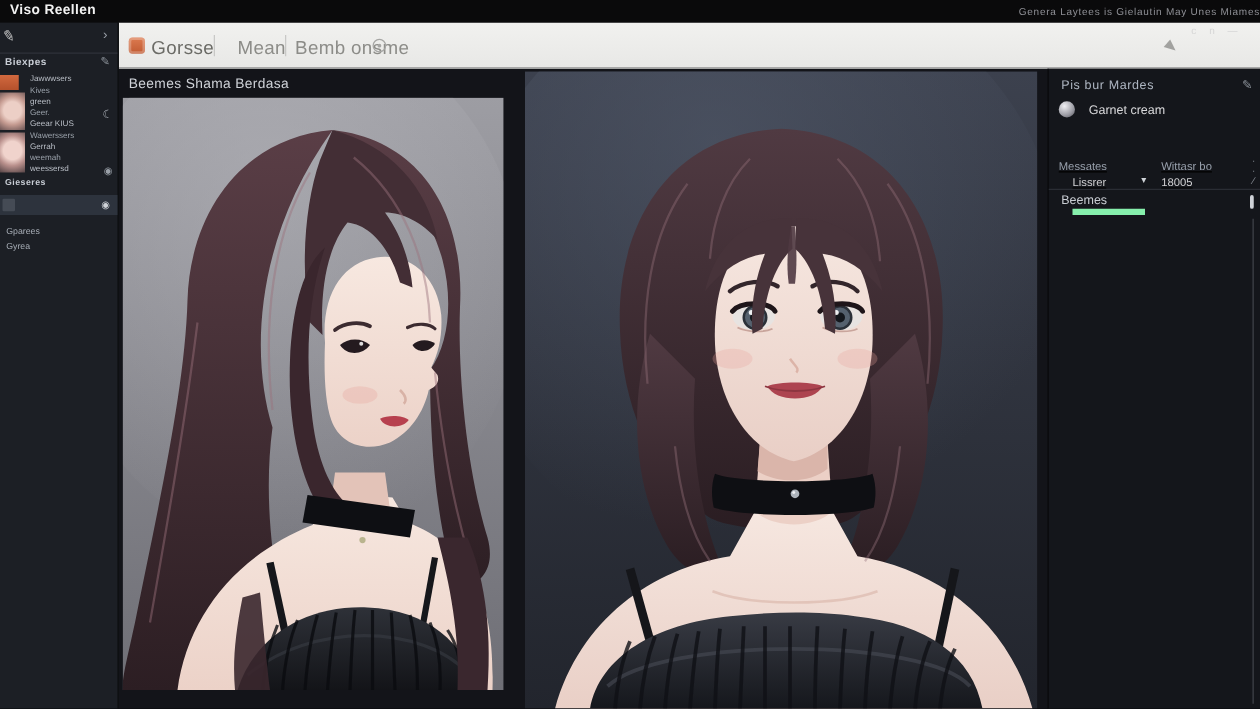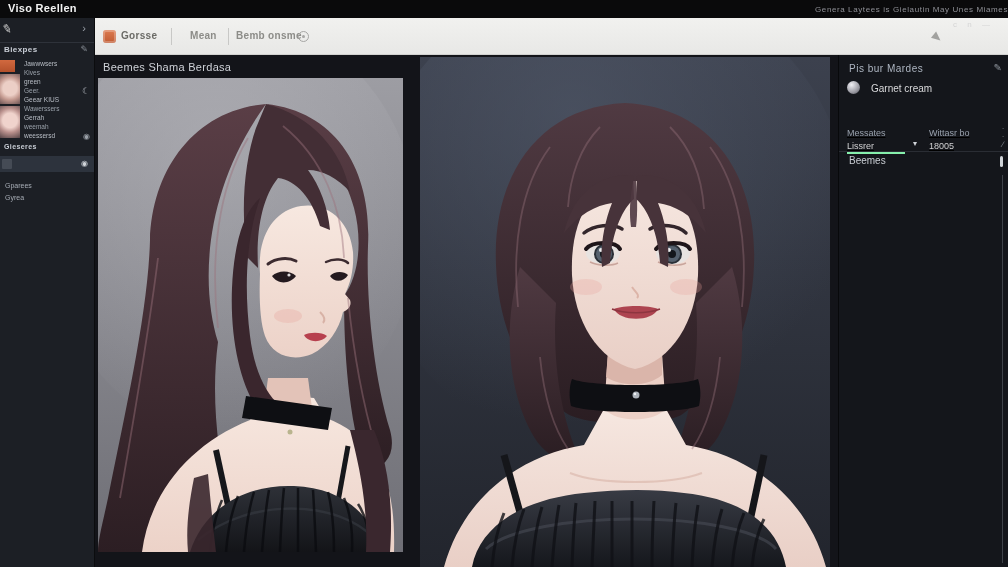--- a/index.html
+++ b/index.html
@@ -12,21 +12,21 @@
   .app-title { position:absolute; left:8px; top:2px; font-size:11px; font-weight:bold; color:#f2f2f2; letter-spacing:.3px; }
   .window-title { position:absolute; left:0; right:0; top:5px; text-align:right; font-size:8px; color:#8f9096; letter-spacing:.6px; }
   .sys-glyphs { position:absolute; right:14px; top:4px; font-size:8px; color:#d5d5d5; letter-spacing:4px;margin-top:16px; }
 
   
   .toolbar { position:absolute; left:95px; top:18px; width:913px; height:37px;
              background:linear-gradient(#f1f1ef,#e8e8e6); border-bottom:1px solid #d2d2d0; z-index:20; }
   .tb-row { position:absolute; left:0; top:0; height:37px; width:100%; }
   .orange-sq { position:absolute; left:8px; top:12px; width:13px; height:13px; border-radius:3px;
                background:linear-gradient(#dd7b50,#c05a32); box-shadow:inset 0 0 0 2px rgba(255,255,255,.25); }
-  .tb-tab { position:absolute; top:12px; font-size:10px; color:#7a7a76; letter-spacing:.3px; cursor:default;font-weight:bold; }
+  .tb-tab { position:absolute; top:12px; font-size:15px; color:#7a7a76; letter-spacing:.3px; cursor:default; }
   .tb-tab.t1 { left:26px; color:#6b6b66; }
   .tb-tab.t2 { left:95px; color:#8c8c88; }
   .tb-tab.t3 { left:141px; color:#8c8c88; }
   .tb-div { position:absolute; top:10px; width:1px; height:17px; background:#c8c8c6; }
   .tb-div.d1 { left:76px; } .tb-div.d2 { left:133px; }
   .badge-icon { position:absolute; left:203px; top:13px; width:11px; height:11px; border:1px solid #a6a6a4; border-radius:50%; }
   .badge-icon::after { content:""; position:absolute; left:3px; top:3px; width:3px; height:3px; border-radius:50%; background:#a6a6a4; }
   .cursor-icon { position:absolute; left:838px; top:15px; width:0; height:0;
                  border-left:4px solid transparent; border-right:4px solid transparent; border-bottom:9px solid #8f8f8c;
                  transform:rotate(130deg); opacity:.8; }
@@ -76,21 +76,21 @@
   .pn-toggle-row { position:absolute; left:6px; right:6px; top:44px; height:22px; background:#1f2836; border-radius:3px; }
   .pn-toggle-label { position:absolute; left:7px; top:5px; font-size:10px; font-weight:bold; color:#e8edf2; }
   .toggle { position:absolute; right:4px; top:4px; width:30px; height:14px; border-radius:8px;
             background:#c6e0f5; box-shadow:0 0 6px 1px rgba(106,167,221,.8); }
   .pn-fields { position:absolute; left:8px; top:73px; width:150px; height:24px; }
   .fld { position:absolute; top:0;text-decoration:underline; }
   .fld.f1 { left:0; width:72px; }
   .fld.f2 { left:82px; width:68px; }
   .fld-label { font-size:9px; color:#98a0ac; }
   .fld-value { margin-top:3px; font-size:9px; color:#d0d0d2; }
-  .fld.f1 .fld-value { border-bottom:3px solid #86efac; padding-bottom:0; width:58px; }
+  .fld.f1 .fld-value { border-bottom:5px solid #86efac; padding-bottom:16px; width:58px;margin-left:11px; }
   .dd-arrow { position:absolute; right:2px; top:11px; font-size:8px; color:#cfd3d8; }
   .pn-side-dots { position:absolute; right:4px; top:70px; font-size:8px; color:#8a9098; line-height:8px; text-align:center; }
   .pn-divider { position:absolute; left:0; right:0; top:96px; height:1px; background:#2a2d34; }
   .pn-footer { position:absolute; left:10px; top:100px; font-size:10px; color:#c8ccd2; }
   .drag-handle { position:absolute; right:5px; top:101px; width:3px; height:11px; border-radius:2px; background:#cfd3d8; }
   .pn-scrollbar { position:absolute; right:5px; top:120px; width:1px; height:388px; background:#3f434a; }
 </style>
 </head>
 <body>
 

